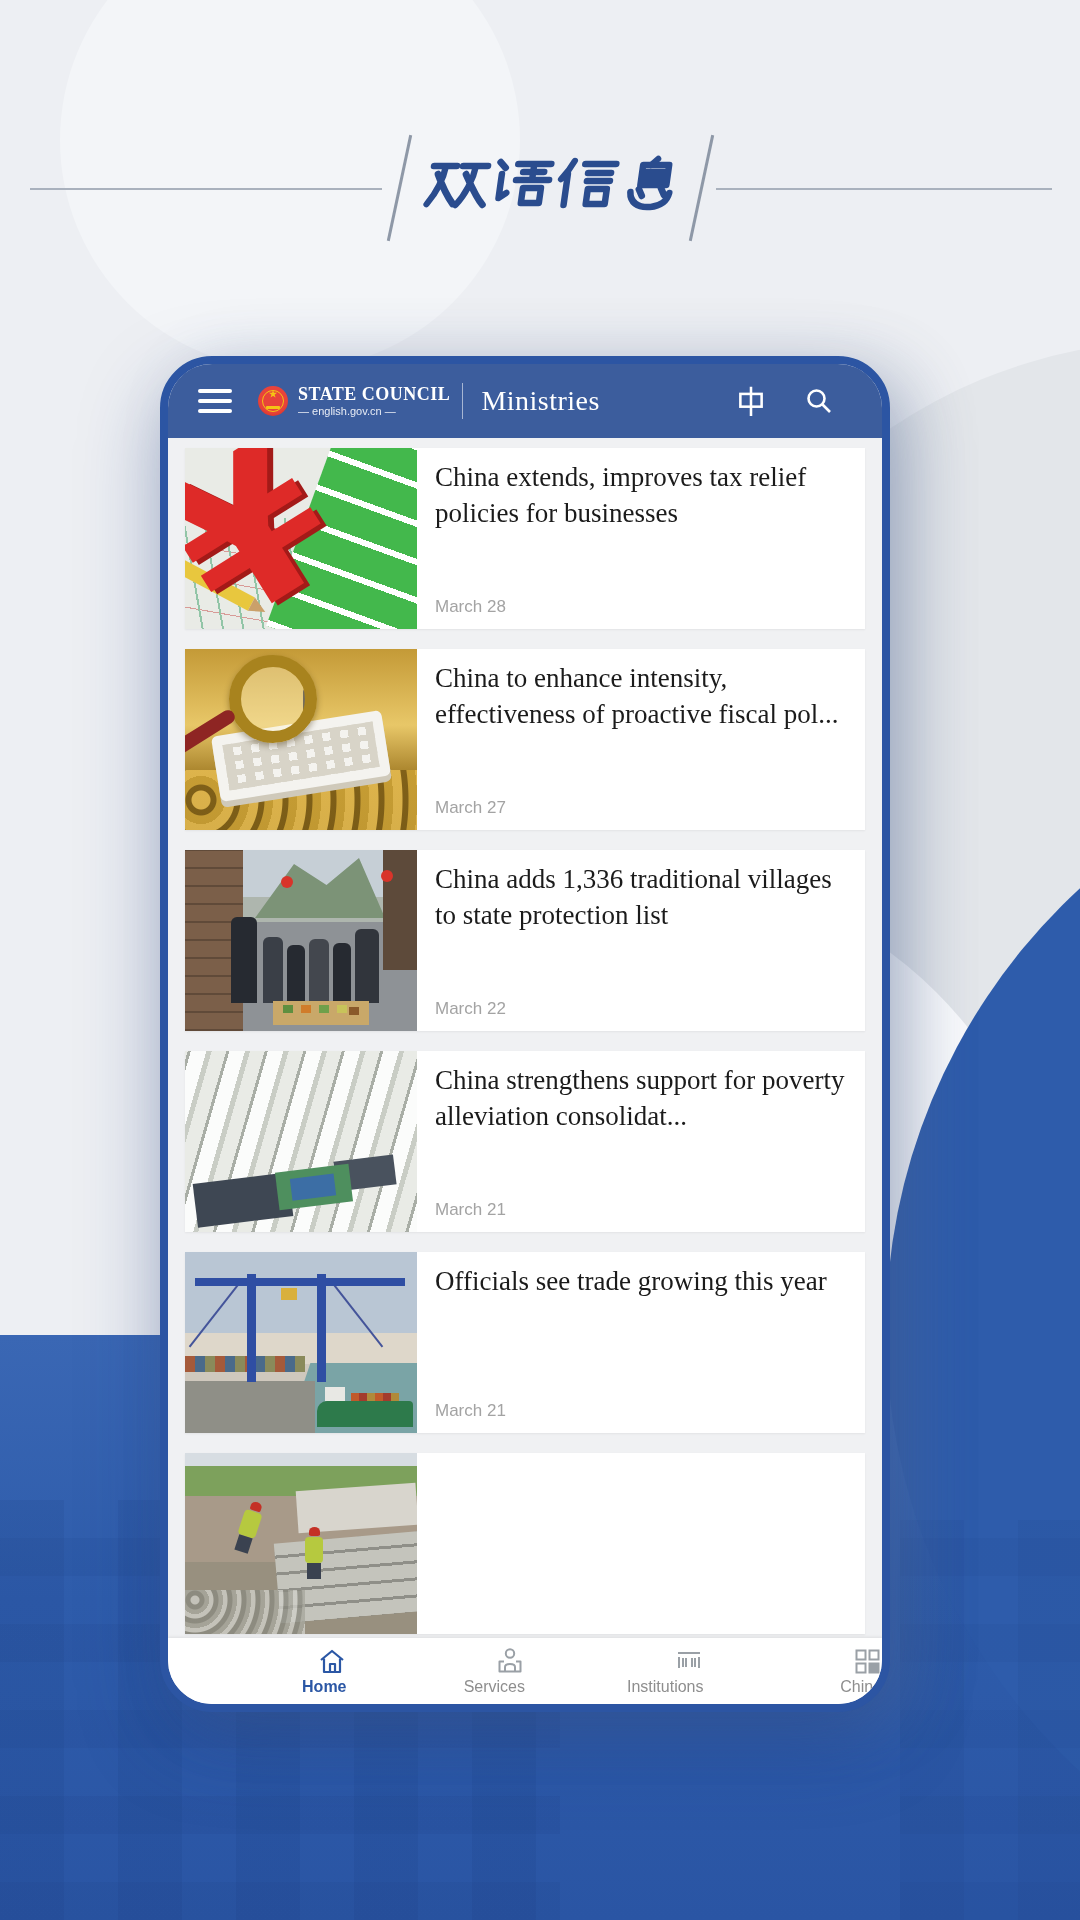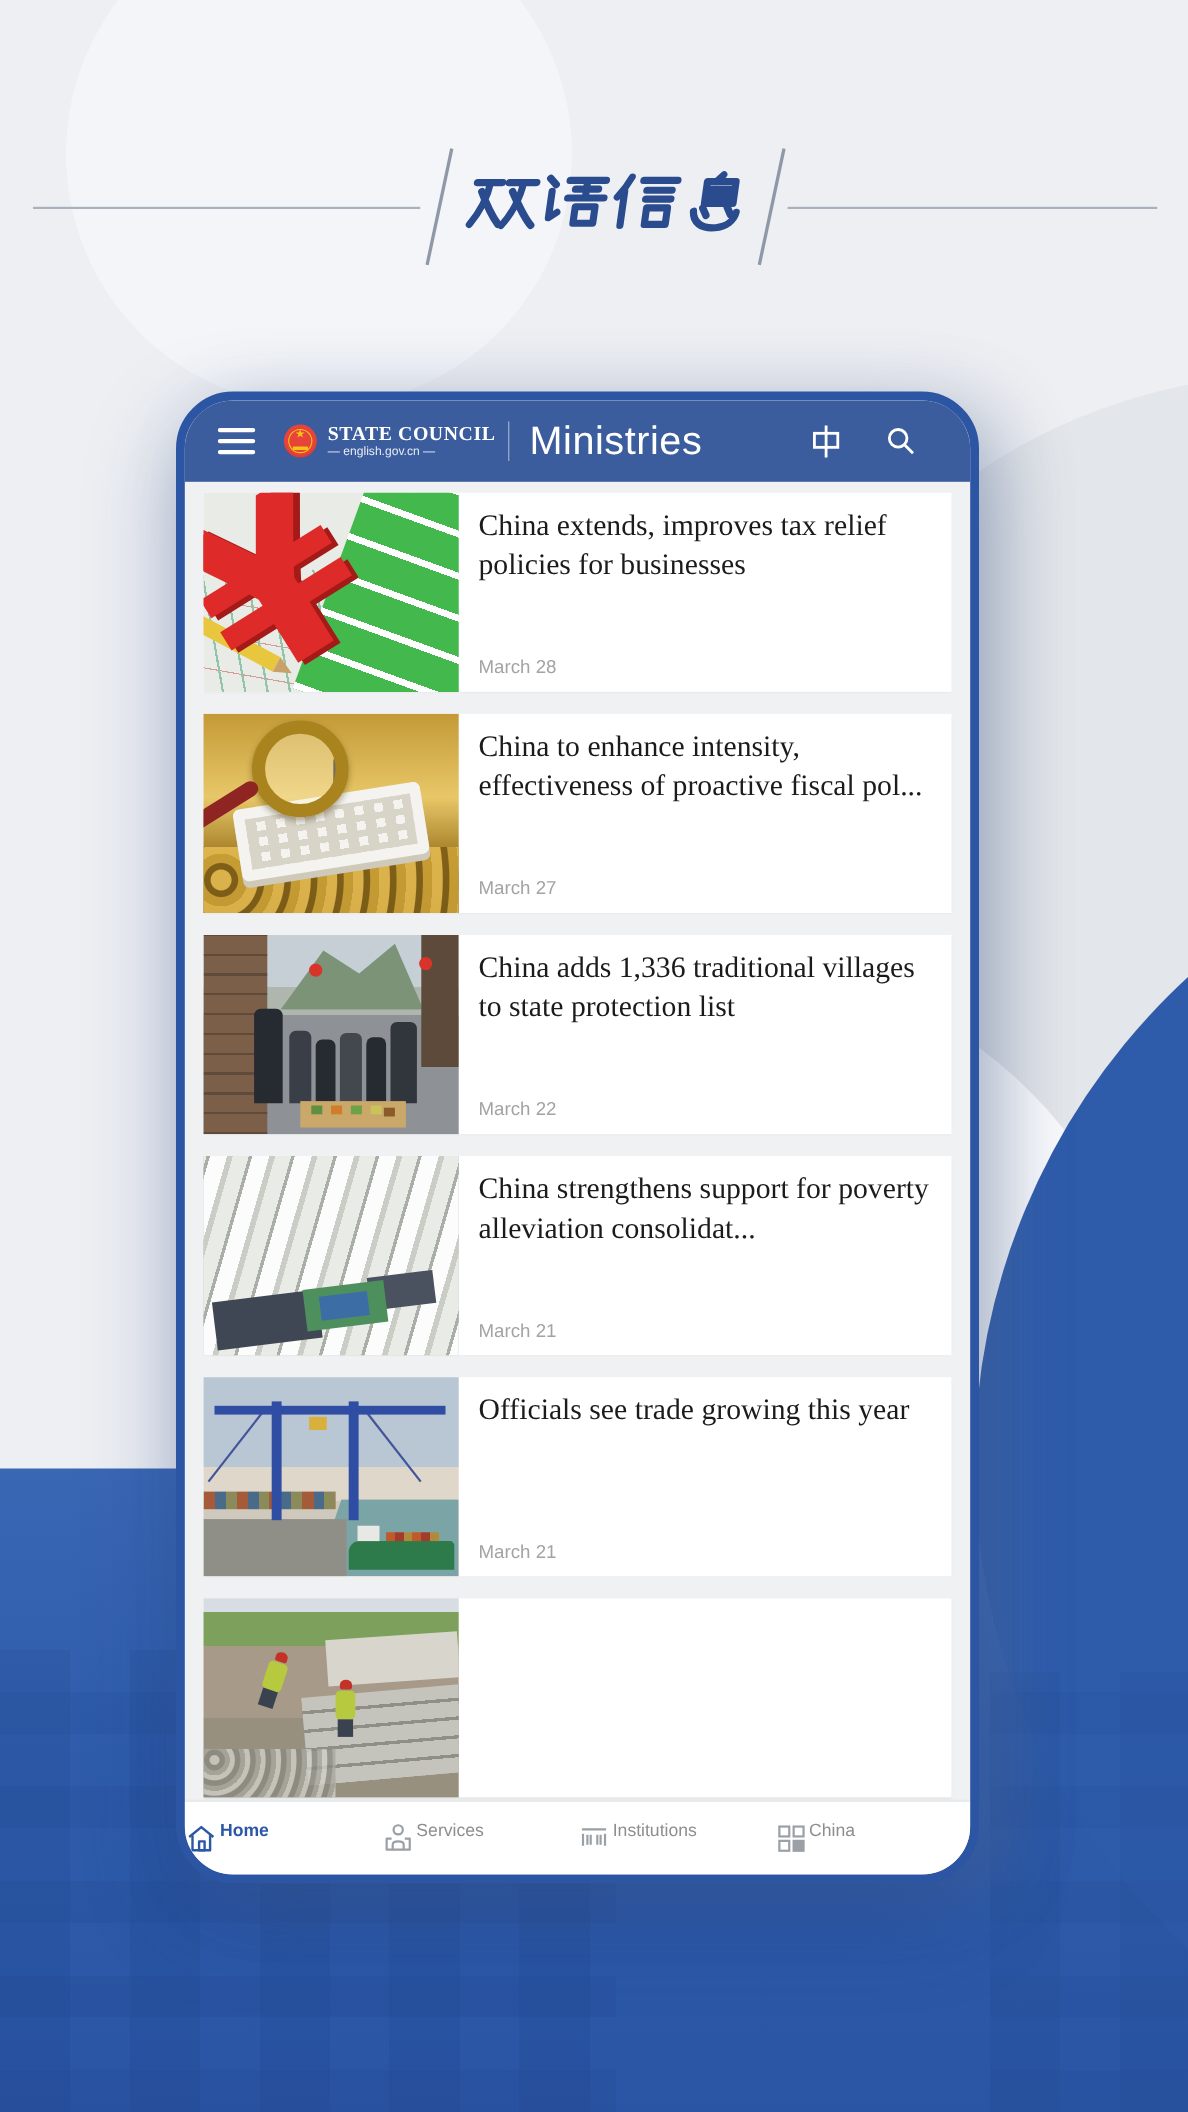--- a/index.html
+++ b/index.html
@@ -45,21 +45,21 @@
   .emblem{width:30px;height:30px;border-radius:50%;background:radial-gradient(circle at 50% 42%,#e8433a 0 60%,#c8271f 100%);
           position:relative;margin-right:10px;flex:none;}
   .emblem i{position:absolute;left:4px;top:4px;right:4px;bottom:4px;border:1.6px solid #f4c415;border-radius:50%;}
   .emblem b{position:absolute;left:50%;top:4px;transform:translateX(-50%);color:#f4c415;font-size:9px;line-height:9px;}
   .emblem u{position:absolute;left:8px;right:8px;bottom:7px;height:3px;background:#f4c415;border-radius:1px;}
   .brand{display:flex;flex-direction:column;line-height:1.05;margin-right:12px;}
   .brand-1{font-family:"Liberation Serif",serif;font-weight:bold;font-size:18px;letter-spacing:.5px;}
   .brand-2{font-size:11px;color:#e8ecf5;margin-top:2px;}
   .brand-2::before{content:"— ";} .brand-2::after{content:" —";}
   .hdr-divider{width:1px;height:36px;background:rgba(255,255,255,.55);margin-right:18px;}
-  .hdr-title{font-family:Liberation Sans, sans-serif;font-size:36px;letter-spacing:.5px;}
+  .hdr-title{font-family:Liberation Serif, serif;font-size:28px;letter-spacing:.5px;}
   .hdr-spacer{flex:1;}
   .lang-btn{width:34px;height:34px;margin-right:36px;cursor:pointer;}
   .search-btn{width:30px;height:30px;cursor:pointer;}
 
   
   .news-list{padding:10px 17px 0 17px;display:flex;flex-direction:column;gap:20px;}
   .card{position:relative;display:flex;background:#fff;height:181px;box-shadow:0 1px 2px rgba(0,0,0,.06);cursor:pointer;}
   .thumb{position:relative;width:232px;height:181px;flex:none;overflow:hidden;}
   .thumb *{position:absolute;}
   .card-body{position:relative;flex:1;padding:12px 18px 0 18px;}
@@ -153,21 +153,21 @@
      background:repeating-radial-gradient(circle at 10px 10px,#cfcfc8 0 4px,#8a8a80 5px 9px,#a8a89e 10px 14px);}
   .t6 .w{width:18px;height:26px;background:#b6c93f;border-radius:4px;}
   .t6 .w::before{content:"";position:absolute;left:4px;top:-10px;width:11px;height:9px;border-radius:50% 50% 20% 20%;background:#c43126;}
   .t6 .w::after{content:"";position:absolute;left:2px;bottom:-16px;width:14px;height:16px;background:#3a4250;}
   .t6 .w1{left:56px;top:58px;transform:rotate(18deg);}
   .t6 .w2{left:120px;top:84px;}
 
   
   .nav{position:absolute;left:0;bottom:0;width:100%;height:66px;background:#fff;
        display:flex;align-items:center;box-shadow:0 -1px 3px rgba(0,0,0,.08);}
-  .nav-item{flex:1;display:flex;flex-direction:row;align-items:flex-start;gap:2px;cursor:pointer;
+  .nav-item{flex:1;display:flex;flex-direction:column;align-items:flex-end;gap:2px;cursor:pointer;
             color:#8e8e8e;font-size:16px;}
   .nav-item.active{color:#2b57a5;font-weight:bold;}
   .nav-item svg{display:block;}
 </style>
 </head>
 <body>
 
 <div class="stage">
 
   <div class="bg-circle bg-topleft"></div>

